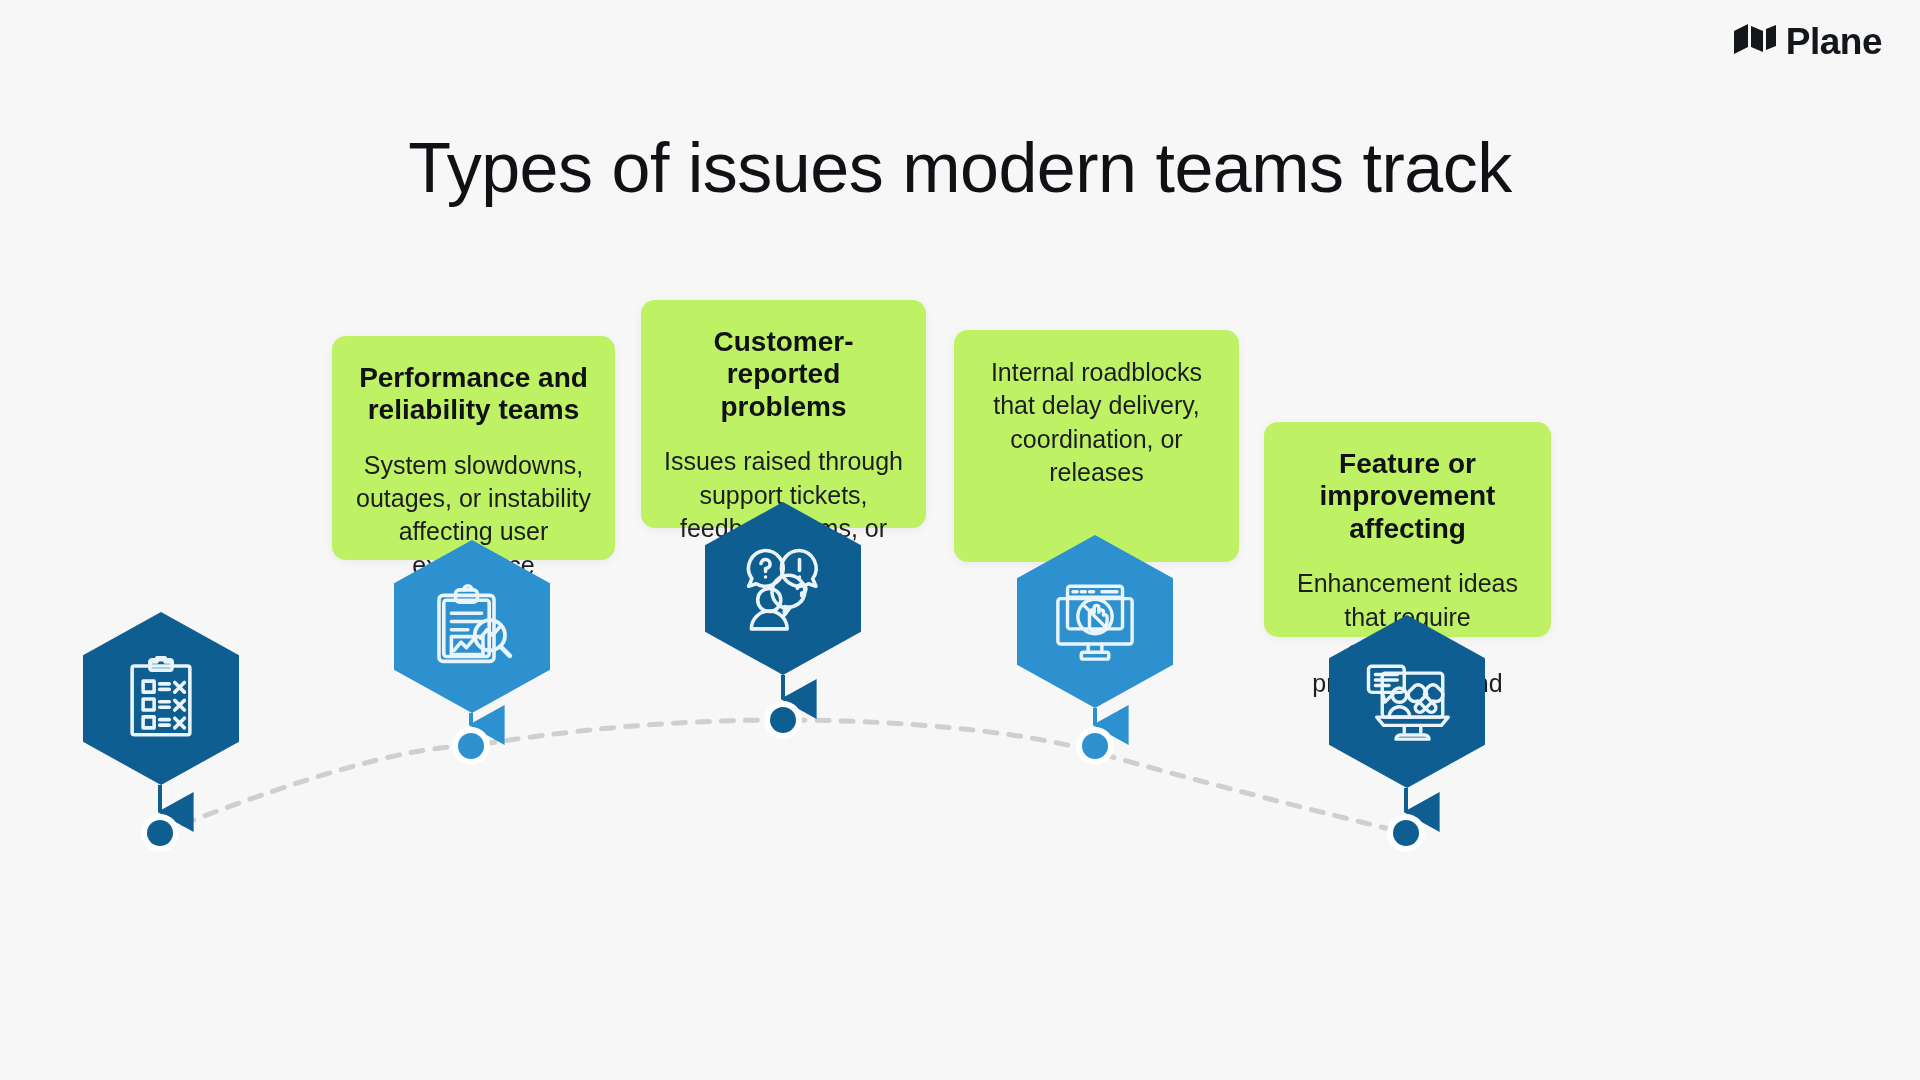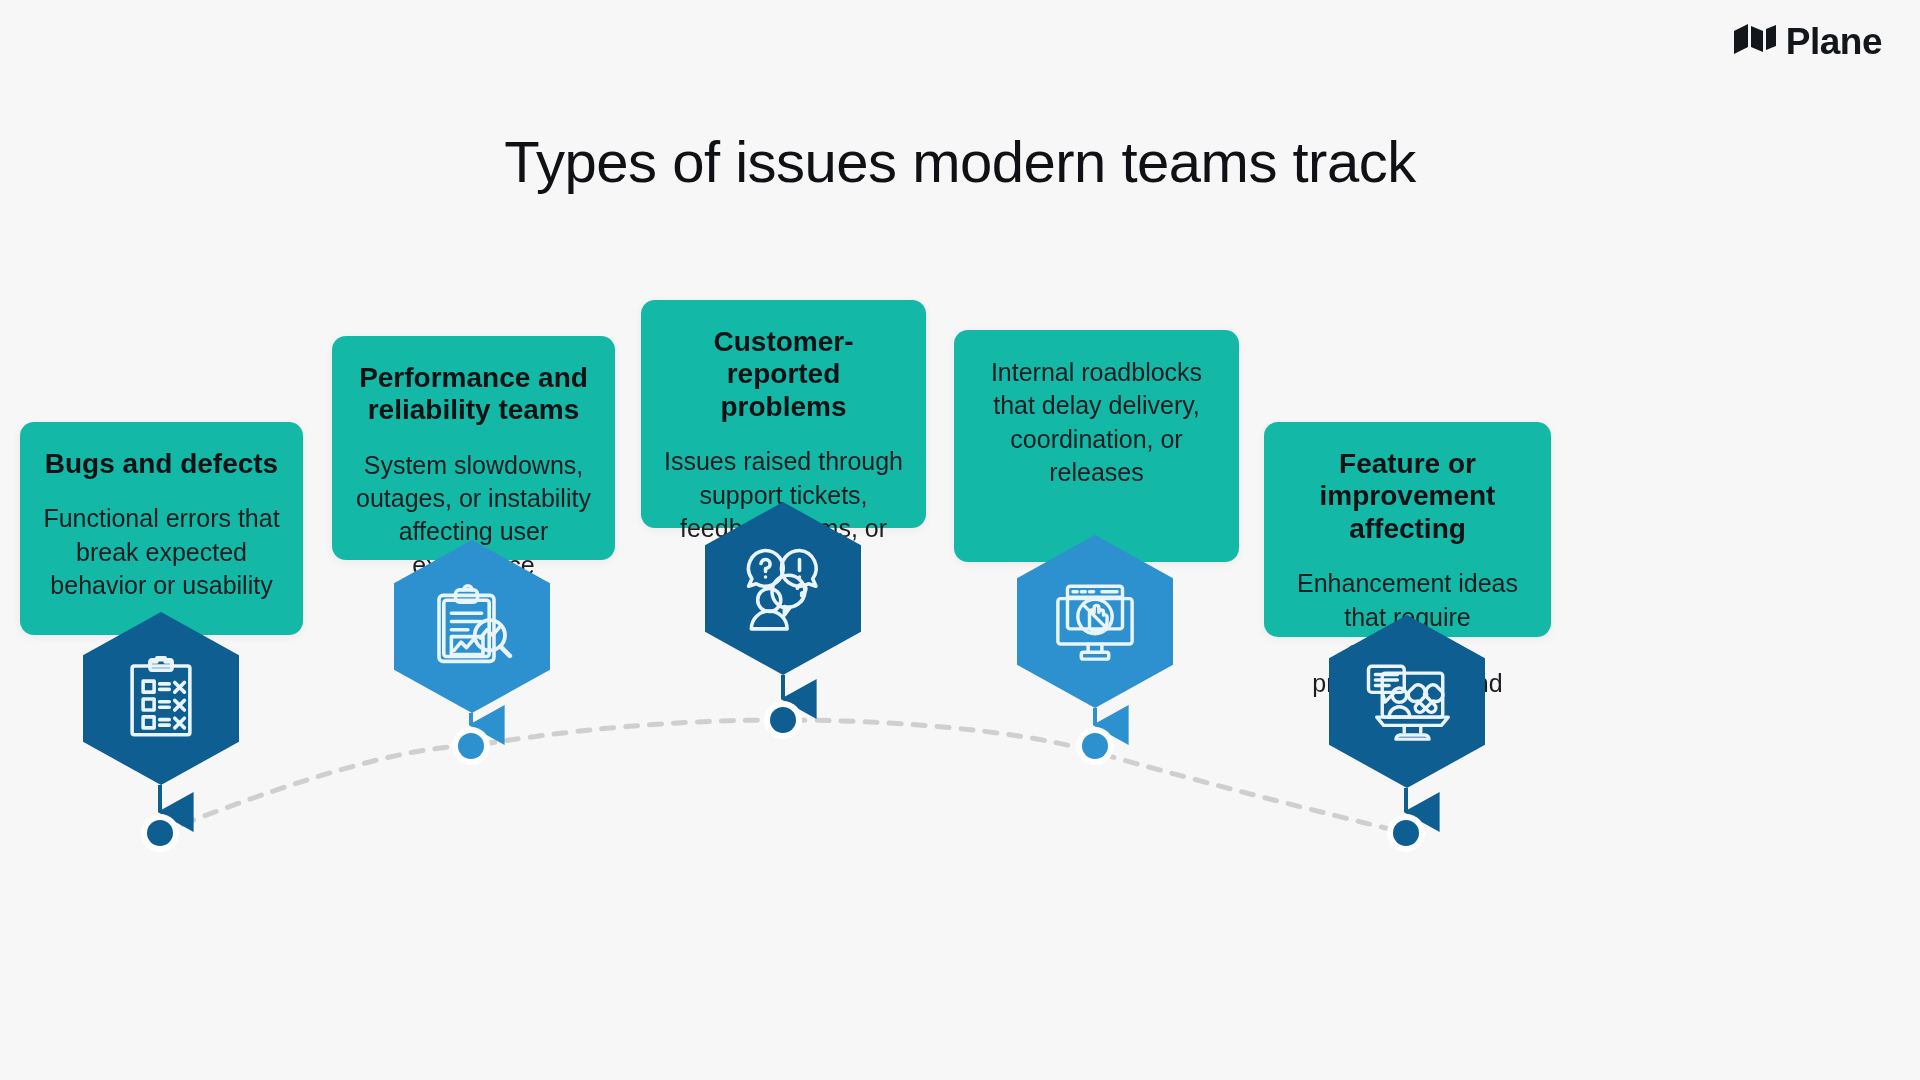--- a/index.html
+++ b/index.html
@@ -19,31 +19,31 @@
   .brand-mark { display:block; }
   .brand-name {
     font-size:37px; font-weight:700; color:#13161b;
     letter-spacing:-0.5px; line-height:1;
   }
 
   
   .page-title {
     position:absolute; top:128px; left:0; width:1920px;
     text-align:center;
-    font-size:58px; font-weight:400; color:#101114;
+    font-size:70px; font-weight:400; color:#101114;
     letter-spacing:-0.5px;
   }
 
   
   .connectors { position:absolute; inset:0; width:1920px; height:1080px; }
 
   
   .card {
     position:absolute;
-    background:#14b8a6;
+    background:#bef264;
     border-radius:14px;
     box-shadow:0 2px 10px rgba(0,0,0,0.055);
     padding:26px 22px 30px;
     text-align:center;
   }
   .card-title {
     font-size:28px; font-weight:700; color:#101114;
     line-height:1.16; margin-bottom:22px;
   }
   .card-desc {
@@ -122,24 +122,20 @@
              C 880 720 1010 728 1095 752
              C 1200 782 1320 812 1406 833" fill="none" stroke="#cfcfcf" stroke-width="5" stroke-linecap="round" stroke-dasharray="12 12"></path>
 
     <line x1="160" y1="785" x2="160" y2="812" stroke="#0f5e92" stroke-width="4" marker-end="url(#ah-dark)"></line>
     <line x1="471" y1="713" x2="471" y2="725" stroke="#2d91cf" stroke-width="4" marker-end="url(#ah-light)"></line>
     <line x1="783" y1="675" x2="783" y2="699" stroke="#0f5e92" stroke-width="4" marker-end="url(#ah-dark)"></line>
     <line x1="1095" y1="708" x2="1095" y2="725" stroke="#2d91cf" stroke-width="4" marker-end="url(#ah-light)"></line>
     <line x1="1406" y1="788" x2="1406" y2="812" stroke="#0f5e92" stroke-width="4" marker-end="url(#ah-dark)"></line>
   </svg>
 
-  <div class="card card-0">
-    <div class="card-title">Bugs and defects</div>
-    <div class="card-desc">Functional errors that break expected behavior or usability</div>
-  </div>
 
   <div class="card card-1">
     <div class="card-title">Performance and reliability teams</div>
     <div class="card-desc">System slowdowns, outages, or instability affecting user experience</div>
   </div>
 
   <div class="card card-2">
     <div class="card-title">Customer-reported problems</div>
     <div class="card-desc">Issues raised through support tickets, feedback forms, or live channels</div>
   </div>

